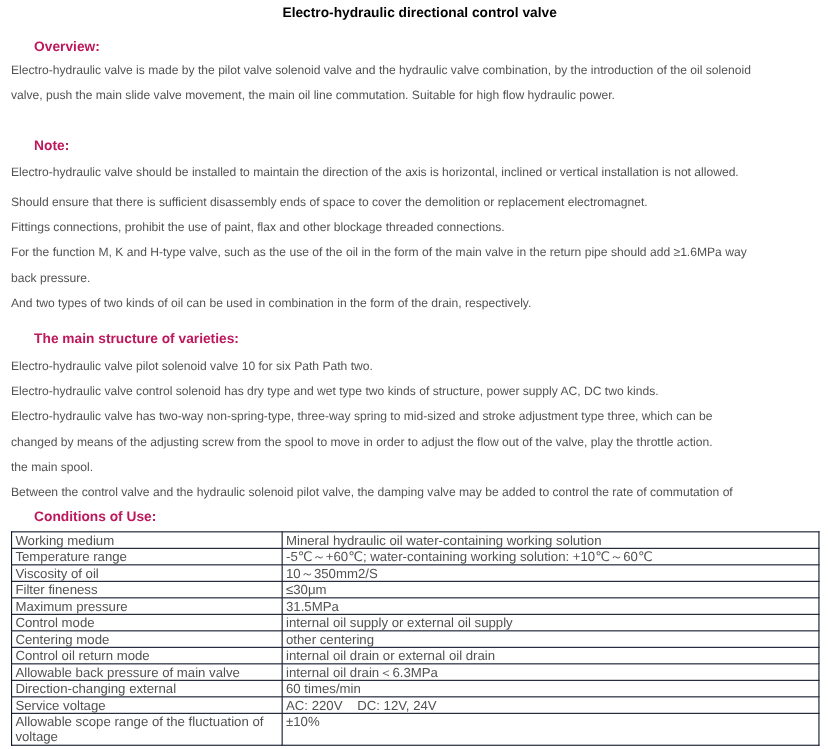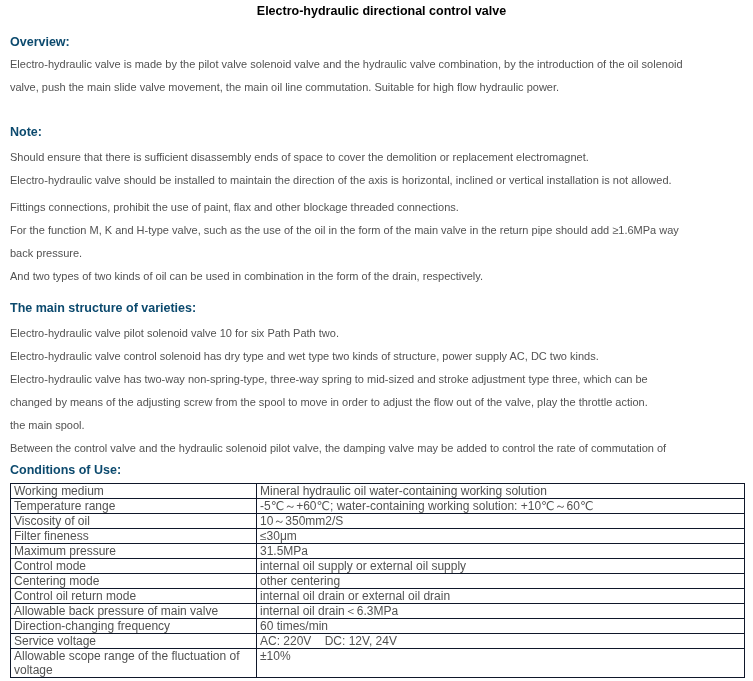--- a/index.html
+++ b/index.html
@@ -20,22 +20,23 @@
   .title {
     text-align: center;
     font-size: 12.5px;
     font-weight: 700;
     color: #000000;
     line-height: 17px;
   }
   .h {
     font-size: 12.5px;
     font-weight: 700;
-    color: #0c4a6e;
+    color: #be185d;
     line-height: 17px;
+    margin-left: 21px;
   }
   .h-overview { margin-top: 14px; }
   .h-note { margin-top: 25px; }
   .h-struct { margin-top: 12px; }
   .h-cond { margin-top: 2px; }
   .grp { margin-top: 2px; }
   .grp-note, .grp-struct { margin-top: 5px; }
   .ln {
     font-size: 11px;
     line-height: 23px;
@@ -69,22 +70,22 @@
   <div class="title">Electro-hydraulic directional control valve</div>
 
   <div class="h h-overview">Overview:</div>
   <div class="grp grp-overview">
     <div class="ln">Electro-hydraulic valve is made by the pilot valve solenoid valve and the hydraulic valve combination, by the introduction of the oil solenoid</div>
     <div class="ln">valve, push the main slide valve movement, the main oil line commutation. Suitable for high flow hydraulic power.</div>
   </div>
 
   <div class="h h-note">Note:</div>
   <div class="grp grp-note">
+    <div class="ln ln-gap">Electro-hydraulic valve should be installed to maintain the direction of the axis is horizontal, inclined or vertical installation is not allowed.</div>
     <div class="ln">Should ensure that there is sufficient disassembly ends of space to cover the demolition or replacement electromagnet.</div>
-    <div class="ln ln-gap">Electro-hydraulic valve should be installed to maintain the direction of the axis is horizontal, inclined or vertical installation is not allowed.</div>
     <div class="ln">Fittings connections, prohibit the use of paint, flax and other blockage threaded connections.</div>
     <div class="ln">For the function M, K and H-type valve, such as the use of the oil in the form of the main valve in the return pipe should add ≥1.6MPa way</div>
     <div class="ln">back pressure.</div>
     <div class="ln">And two types of two kinds of oil can be used in combination in the form of the drain, respectively.</div>
   </div>
 
   <div class="h h-struct">The main structure of varieties:</div>
   <div class="grp grp-struct">
     <div class="ln">Electro-hydraulic valve pilot solenoid valve 10 for six Path Path two.</div>
     <div class="ln">Electro-hydraulic valve control solenoid has dry type and wet type two kinds of structure, power supply AC, DC two kinds.</div>
@@ -128,21 +129,21 @@
       </tr>
       <tr>
         <td class="c-label">Control oil return mode</td>
         <td class="c-value">internal oil drain or external oil drain</td>
       </tr>
       <tr>
         <td class="c-label">Allowable back pressure of main valve</td>
         <td class="c-value">internal oil drain＜6.3MPa</td>
       </tr>
       <tr>
-        <td class="c-label">Direction-changing frequency</td>
+        <td class="c-label">Direction-changing external</td>
         <td class="c-value">60 times/min</td>
       </tr>
       <tr>
         <td class="c-label">Service voltage</td>
         <td class="c-value">AC: 220V    DC: 12V, 24V</td>
       </tr>
       <tr>
         <td class="c-label">Allowable scope range of the fluctuation of voltage</td>
         <td class="c-value">±10%</td>
       </tr>

